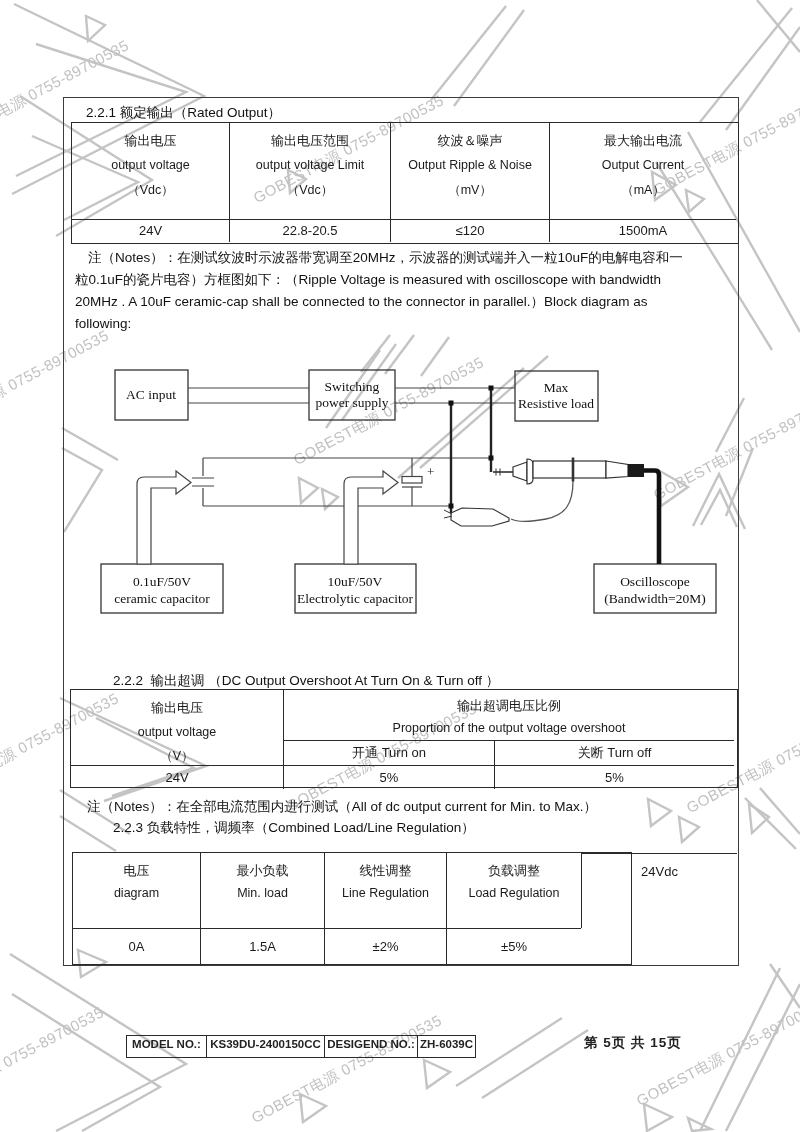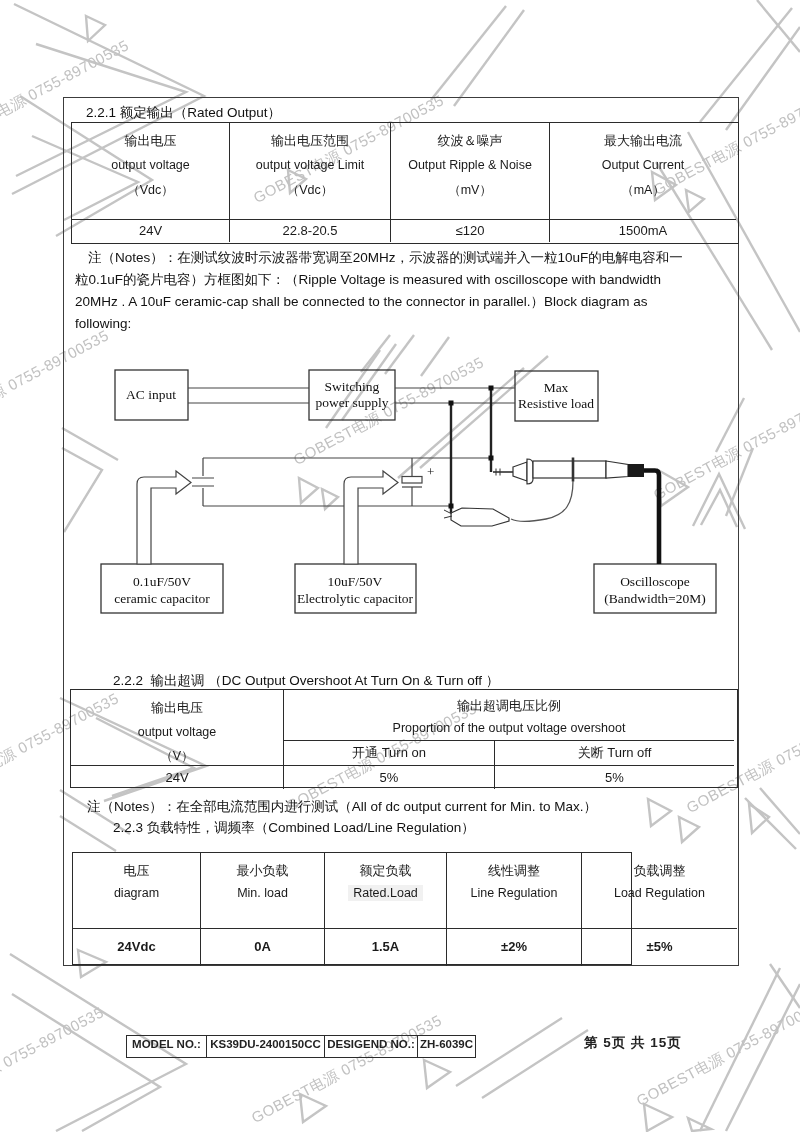--- a/index.html
+++ b/index.html
@@ -49,21 +49,21 @@
   .t222 .d1 { border-right:1.2px solid #2b2b2b; }
   .t222 .d2 { border-right:1.2px solid #2b2b2b; }
 
   
   .t223 { position:absolute; left:72px; top:852px; width:560px; height:113px;
           border:1.6px solid #2b2b2b; display:grid;
           grid-template-columns:127px 124px 122px 135px 156px; grid-template-rows:75px 38px; }
   .t223 .hc { border-left:1.2px solid #2b2b2b; text-align:center; padding-top:6px; line-height:23px; }
   .t223 .hc:first-child { border-left:none; }
   .t223 .dc { border-left:1.2px solid #2b2b2b; border-top:1.2px solid #2b2b2b;
-              text-align:center; font-size:13px; line-height:36px;font-weight:bold; }
+              text-align:center; font-size:13px; line-height:36px; }
   .t223 .dc:nth-child(6) { border-left:none; }
   .hl { background:#f1f1f1; padding:1px 5px; }
 
   
   .ftable { position:absolute; left:126px; top:1035px; height:23px;
             border:1.1px solid #2b2b2b; display:grid;
             grid-template-columns:79px 118px 93px 58px; }
   .ftable .fc { border-left:1.1px solid #2b2b2b; text-align:center; font-size:11.5px;
                 font-weight:600; line-height:16px; color:#222; }
   .ftable .fc:first-child { border-left:none; }
@@ -289,24 +289,20 @@
     <div class="t223">
       <div class="hc">
         <div class="cellcn">电压</div>
         <div class="cellen">diagram</div>
       </div>
       <div class="hc">
         <div class="cellcn">最小负载</div>
         <div class="cellen">Min. load</div>
       </div>
       <div class="hc">
-        <div class="cellcn">额定负载</div>
-        <div class="cellen"><span class="hl">Rated.Load</span></div>
-      </div>
-      <div class="hc">
         <div class="cellcn">线性调整</div>
         <div class="cellen">Line Regulation</div>
       </div>
       <div class="hc">
         <div class="cellcn">负载调整</div>
         <div class="cellen">Load Regulation</div>
       </div>
       <div class="dc">24Vdc</div>
       <div class="dc">0A</div>
       <div class="dc">1.5A</div>

